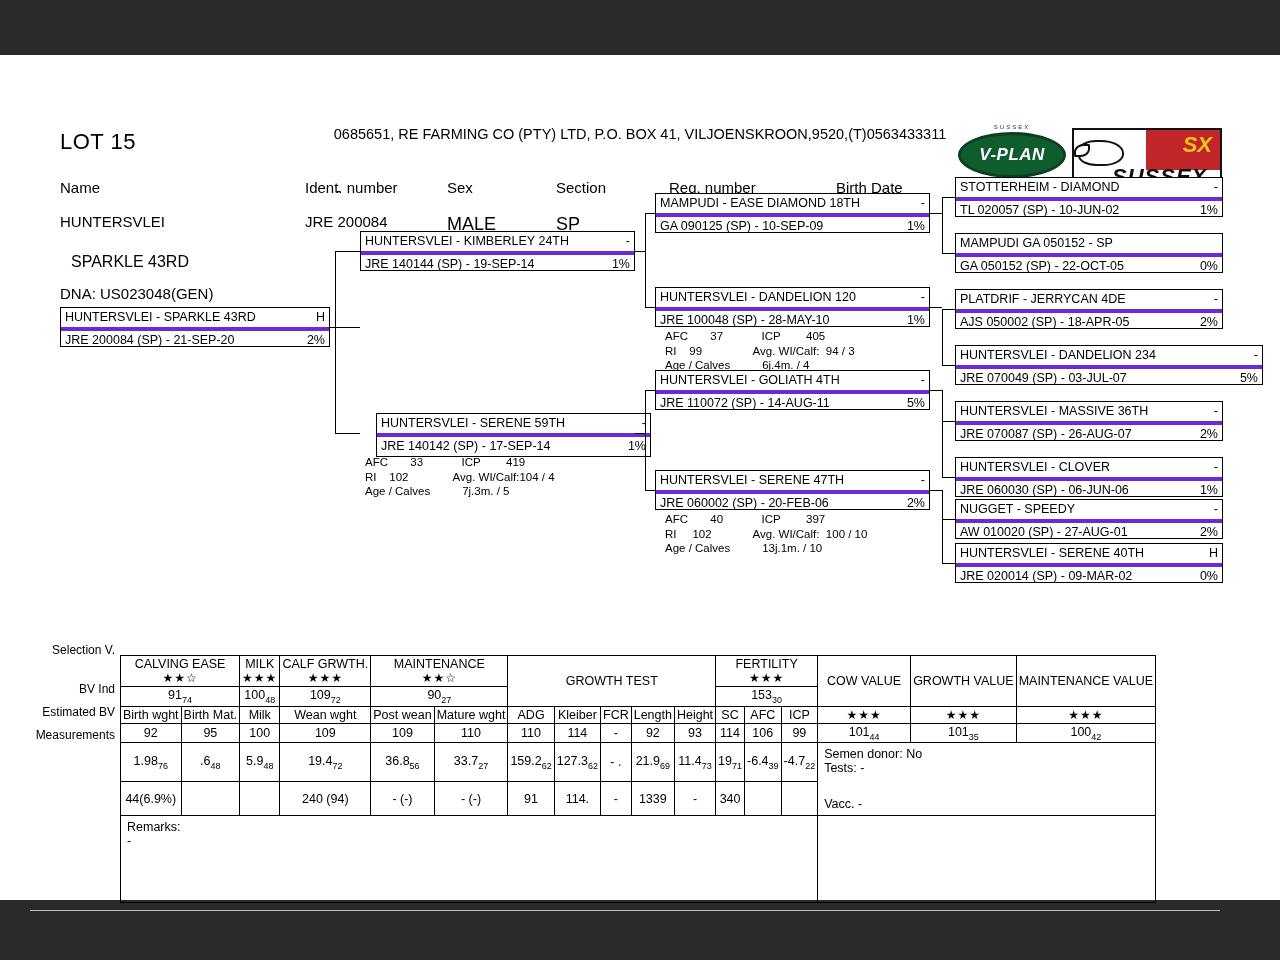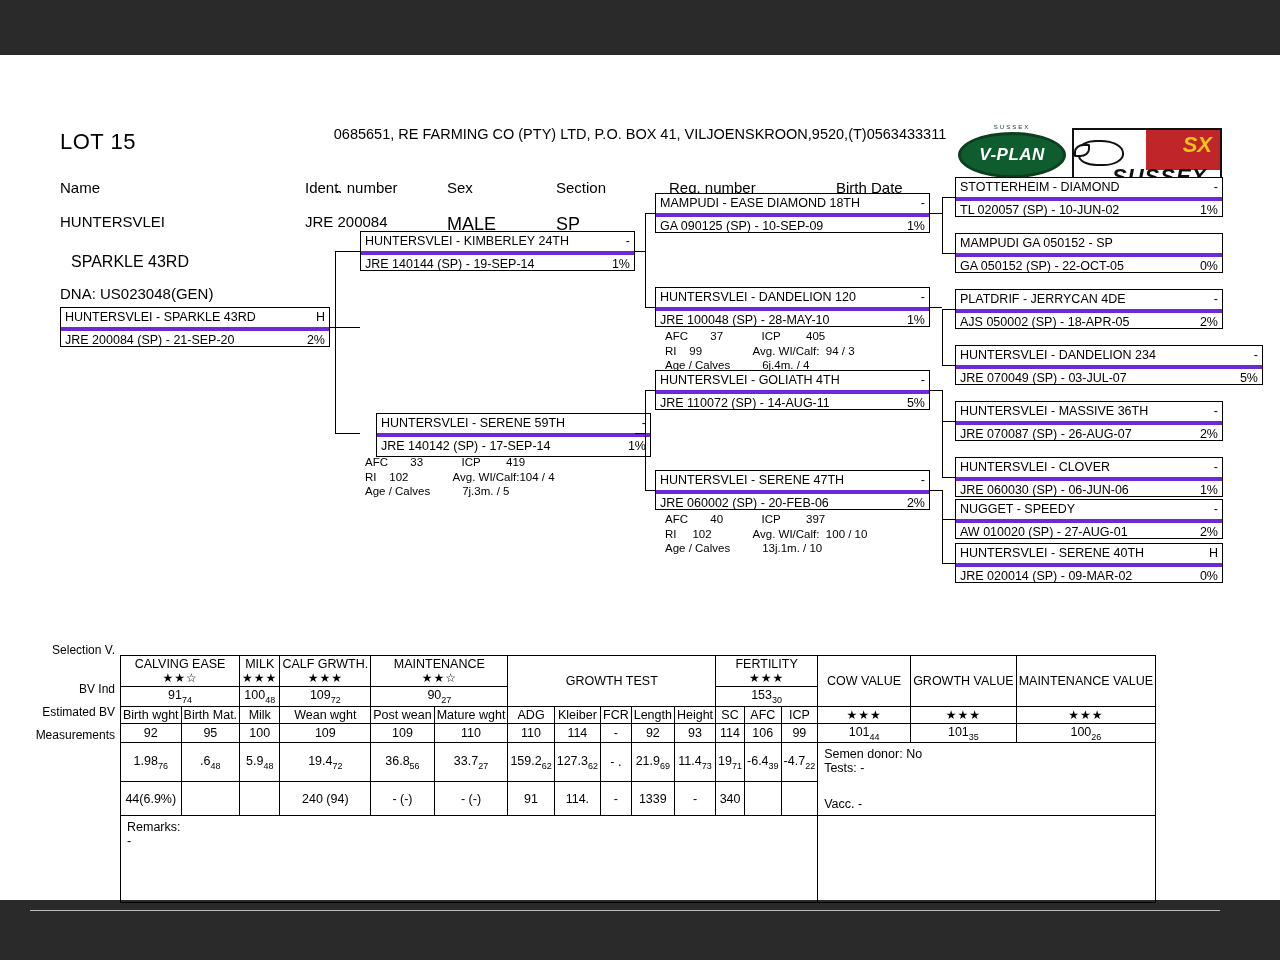--- a/index.html
+++ b/index.html
@@ -300,21 +300,21 @@
       <td>114</td>
       <td>106</td>
       <td>99</td>
       <td>
         <span>101</span><span class="sub">44</span>
       </td>
       <td>
         <span>101</span><span class="sub">35</span>
       </td>
       <td>
-        <span>100</span><span class="sub">26</span>
+        <span>100</span><span class="sub">42</span>
       </td>
     </tr>
 
     <tr>
       <td><span>1.98</span><span class="sub">76</span></td>
       <td><span>.6</span><span class="sub">48</span></td>
       <td><span>5.9</span><span class="sub">48</span></td>
       <td><span>19.4</span><span class="sub">72</span></td>
       <td><span>36.8</span><span class="sub">56</span></td>
       <td><span>33.7</span><span class="sub">27</span></td>

